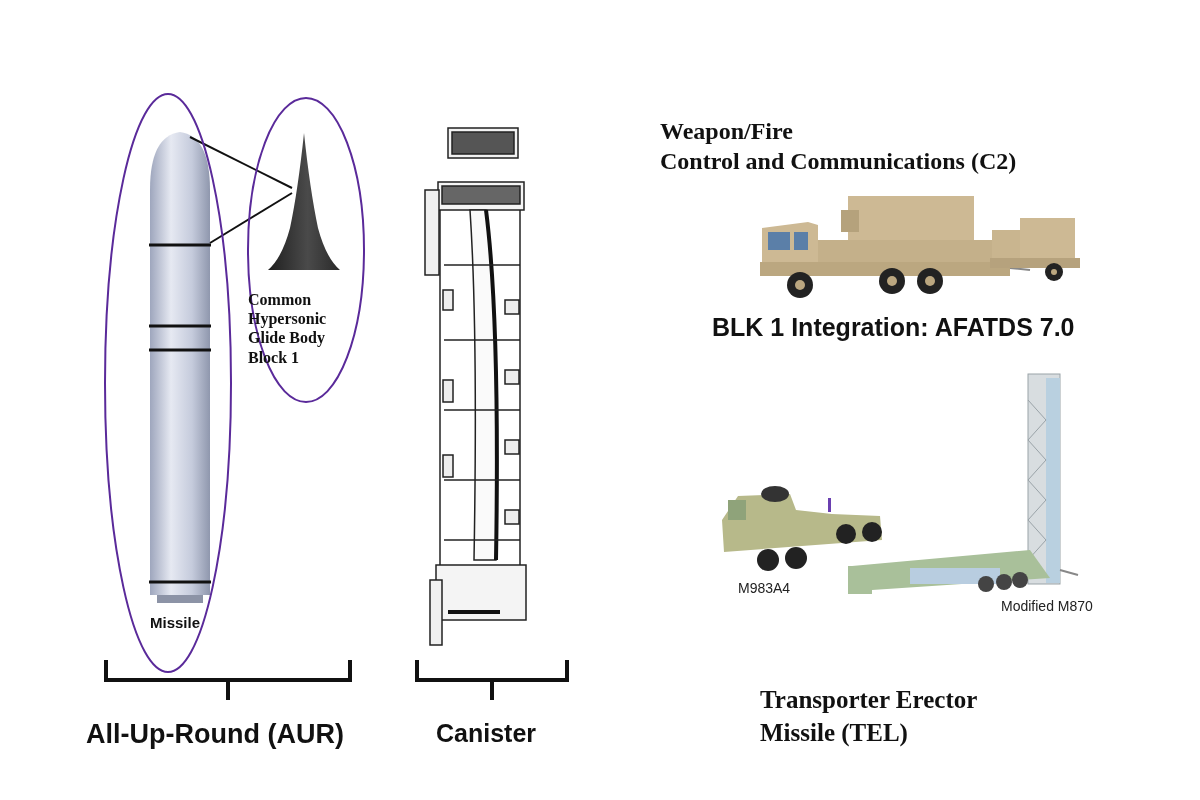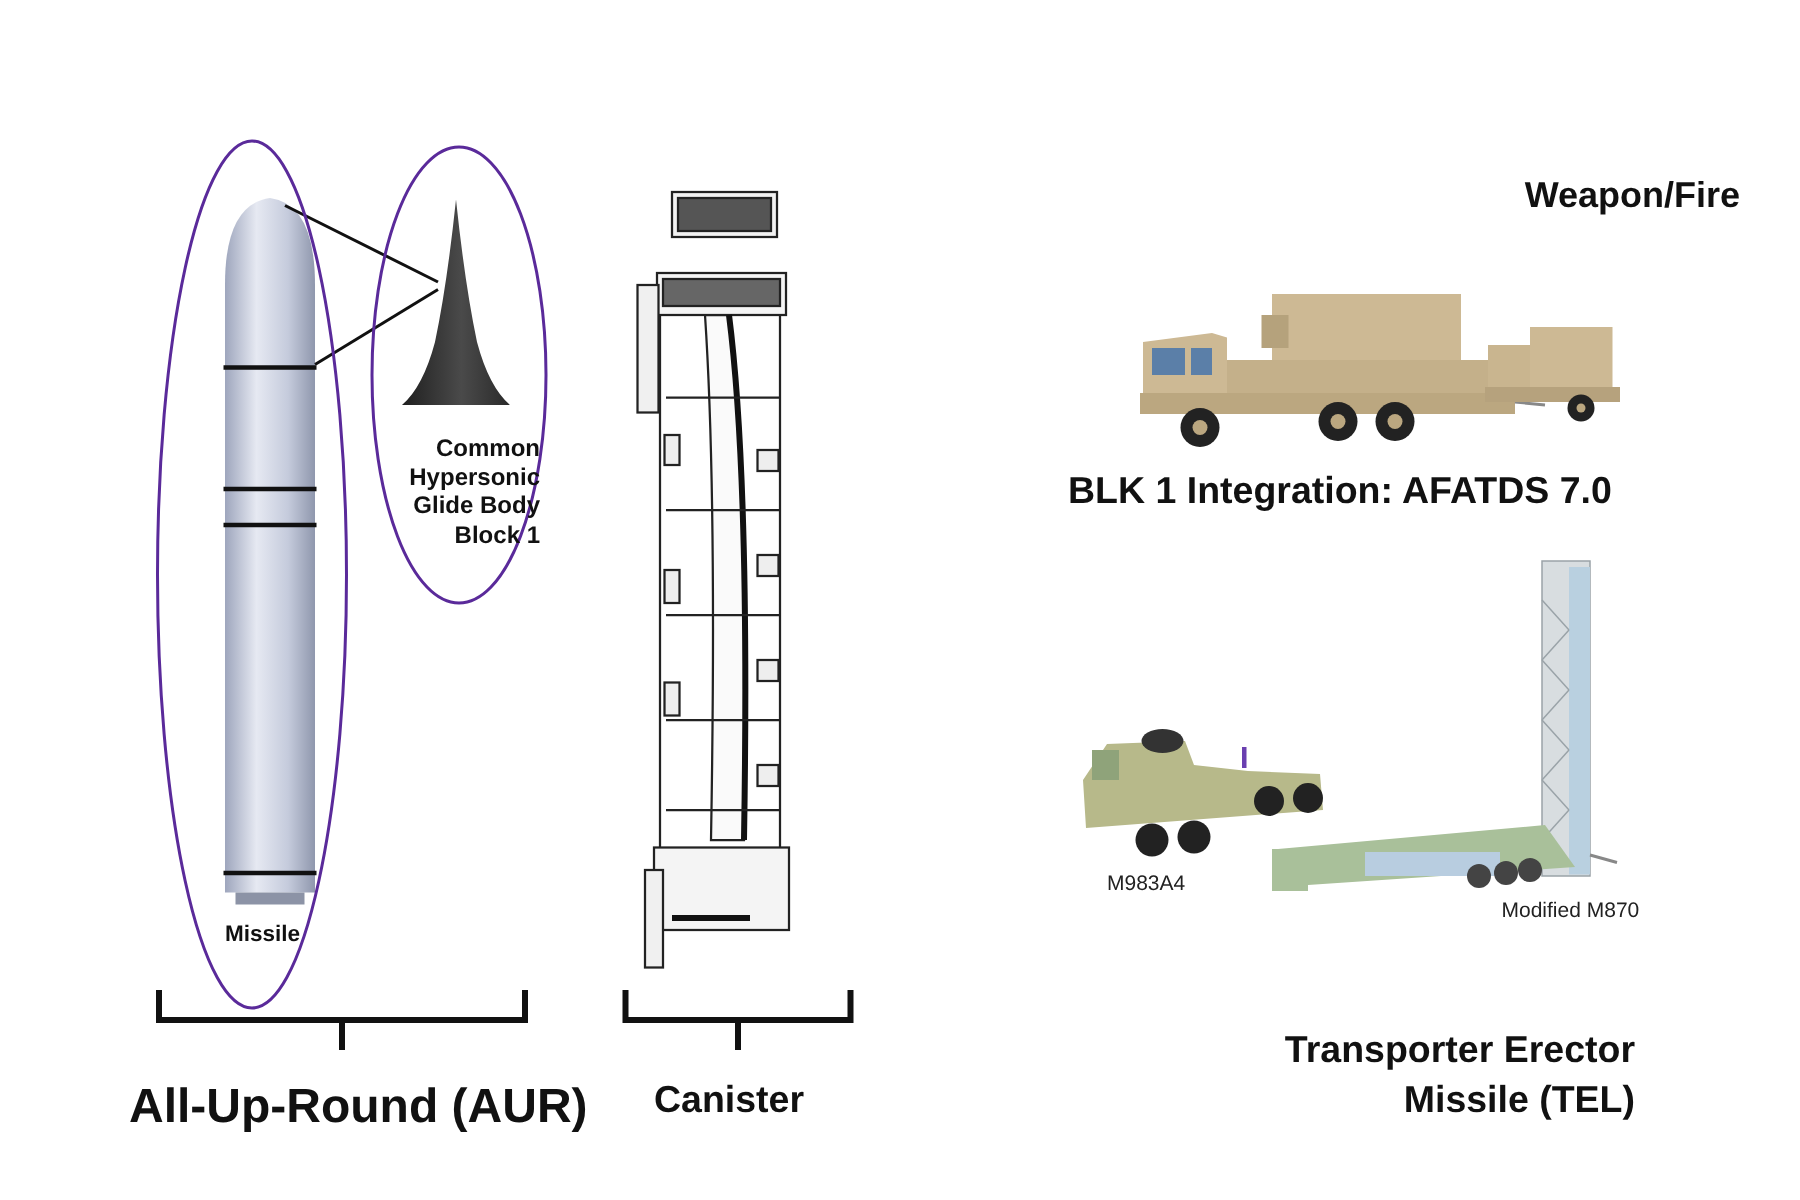--- a/index.html
+++ b/index.html
@@ -1,20 +1,20 @@
 <!DOCTYPE html>
 <html><head>
 <meta charset="utf-8">
 <style>
   html, body { margin: 0; padding: 0; background: #ffffff; }
   body { width: 1200px; height: 800px; position: relative; overflow: hidden;
          font-family: "Liberation Sans", sans-serif; color: #111; }
   .abs { position: absolute; }
   .lbl { position: absolute; font-weight: bold; color: #111; white-space: nowrap; line-height: 1.2; }
-  .center { text-align: right; }
+  .center { text-align: left; font-family: Liberation Serif, serif; }
   svg { position: absolute; left: 0; top: 0; }
 </style>
 </head>
 <body>
 
 <svg width="1200" height="800" viewBox="0 0 1200 800">
   <defs>
     <linearGradient id="missileGrad" x1="0" x2="1" y1="0" y2="0">
       <stop offset="0" stop-color="#9ea6bd"></stop>
       <stop offset="0.35" stop-color="#e6e9f2"></stop>
@@ -137,25 +137,26 @@
 
 <div class="lbl center" style="left:248px; top:290px; width:112px; font-size:16px;">
   <div>Common</div>
   <div>Hypersonic</div>
   <div>Glide Body</div>
   <div>Block 1</div>
 </div>
 
 <div class="lbl" style="left:150px; top:614px; font-size:15px;">Missile</div>
 
-<div class="lbl" style="left:86px; top:718px; font-size:32px;">All-Up-Round (AUR)</div>
+<div class="lbl" style="left:86px; top:718px; font-size:27px;">All-Up-Round (AUR)</div>
 <div class="lbl" style="left:436px; top:718px; font-size:25px;">Canister</div>
 
 <div class="lbl center" style="left:660px; top:116px; width:500px; font-size:24px; line-height:1.25;">
   <div>Weapon/Fire</div>
+  <div>Control and Communications (C2)</div>
 </div>
 
 <div class="lbl" style="left:712px; top:312px; font-size:25px;">BLK 1 Integration:  AFATDS 7.0</div>
 
 <div class="abs" style="left:738px; top:580px; font-size:14px; color:#222;">M983A4</div>
 <div class="abs" style="left:1001px; top:598px; font-size:14px; color:#222;">Modified M870</div>
 
 <div class="lbl center" style="left:760px; top:636px; width:330px; font-size:25px; line-height:1.3;margin-top:48px;">
   <div>Transporter Erector</div>
   <div>Missile  (TEL)</div>

